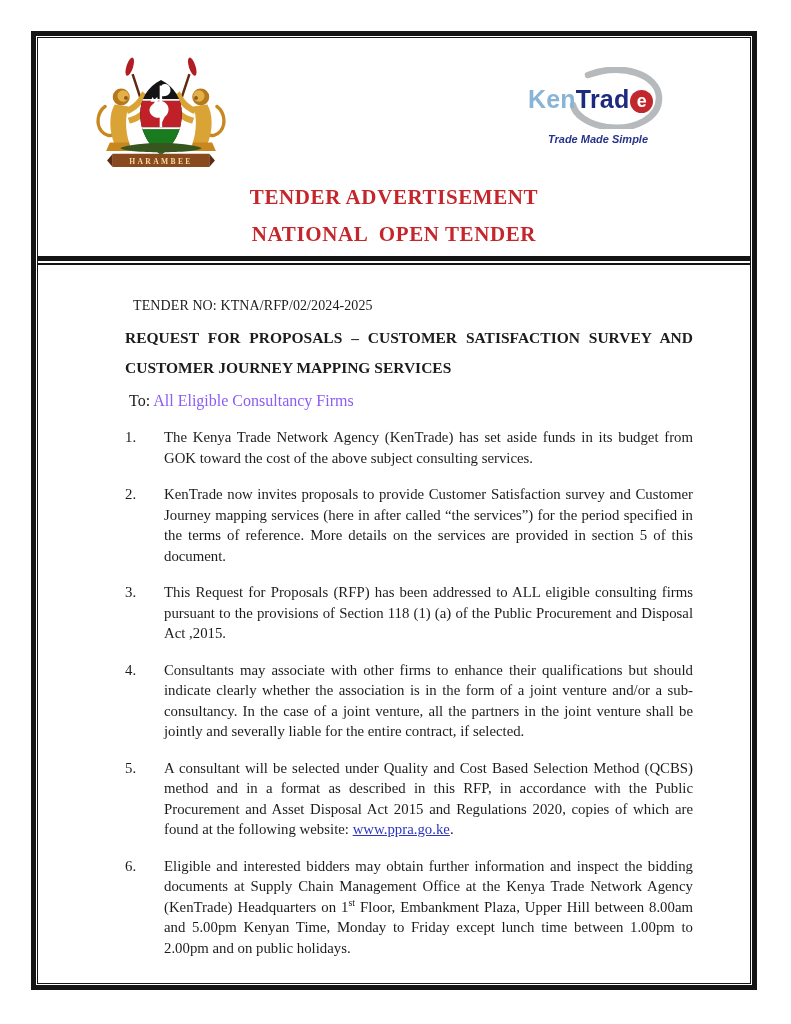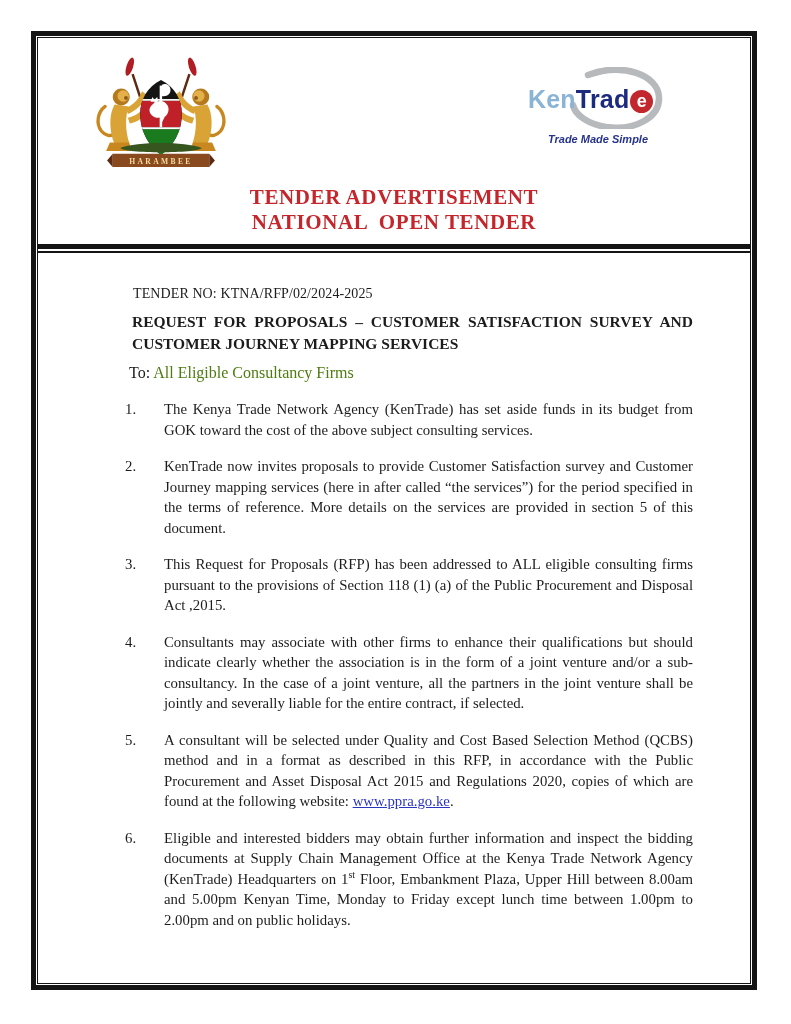--- a/index.html
+++ b/index.html
@@ -74,48 +74,47 @@
   
   .page-title {
     margin-top: 14px;
     text-align: center;
     color: #c4262b;
     font-weight: bold;
     font-size: 21px;
     line-height: 25px;
     letter-spacing: 0.6px;
   }
-  .title-line { white-space: pre; }
+  .title-line { white-space: pre; margin-top: 12px; }
   
   .divider { margin-top: 9px; }
   .divider .bar-thick { height: 5px; background: #141414; }
   .divider .bar-gap { height: 2px; background: transparent; }
   .divider .bar-thin { height: 2px; background: #141414; }
   
   .content { padding: 33px 57px 0 87px; }
   .tender-no {
     font-weight: normal;
     font-size: 14px;
     padding-left: 8px;
     letter-spacing: 0.1px;
   }
   .subject {
     margin-top: 9px;
     font-weight: bold;
     font-size: 15.5px;
-    line-height: 22px;
+    line-height: 30px;
     text-align: justify;
-    margin-left: 7px;
   }
   .to-line {
     margin-top: 9px;
     font-size: 16px;
     padding-left: 4px;
   }
-  .to-value { color: #4d7c0f; }
+  .to-value { color: #8b5cf6; }
   .tender-list {
     margin-top: 17px;
     display: flex;
     flex-direction: column;
     gap: 16px;
   }
   .list-item { display: flex; }
   .item-num { width: 39px; flex: none; font-size: 14.8px; line-height: 20.5px; }
   .item-text {
     flex: 1;

